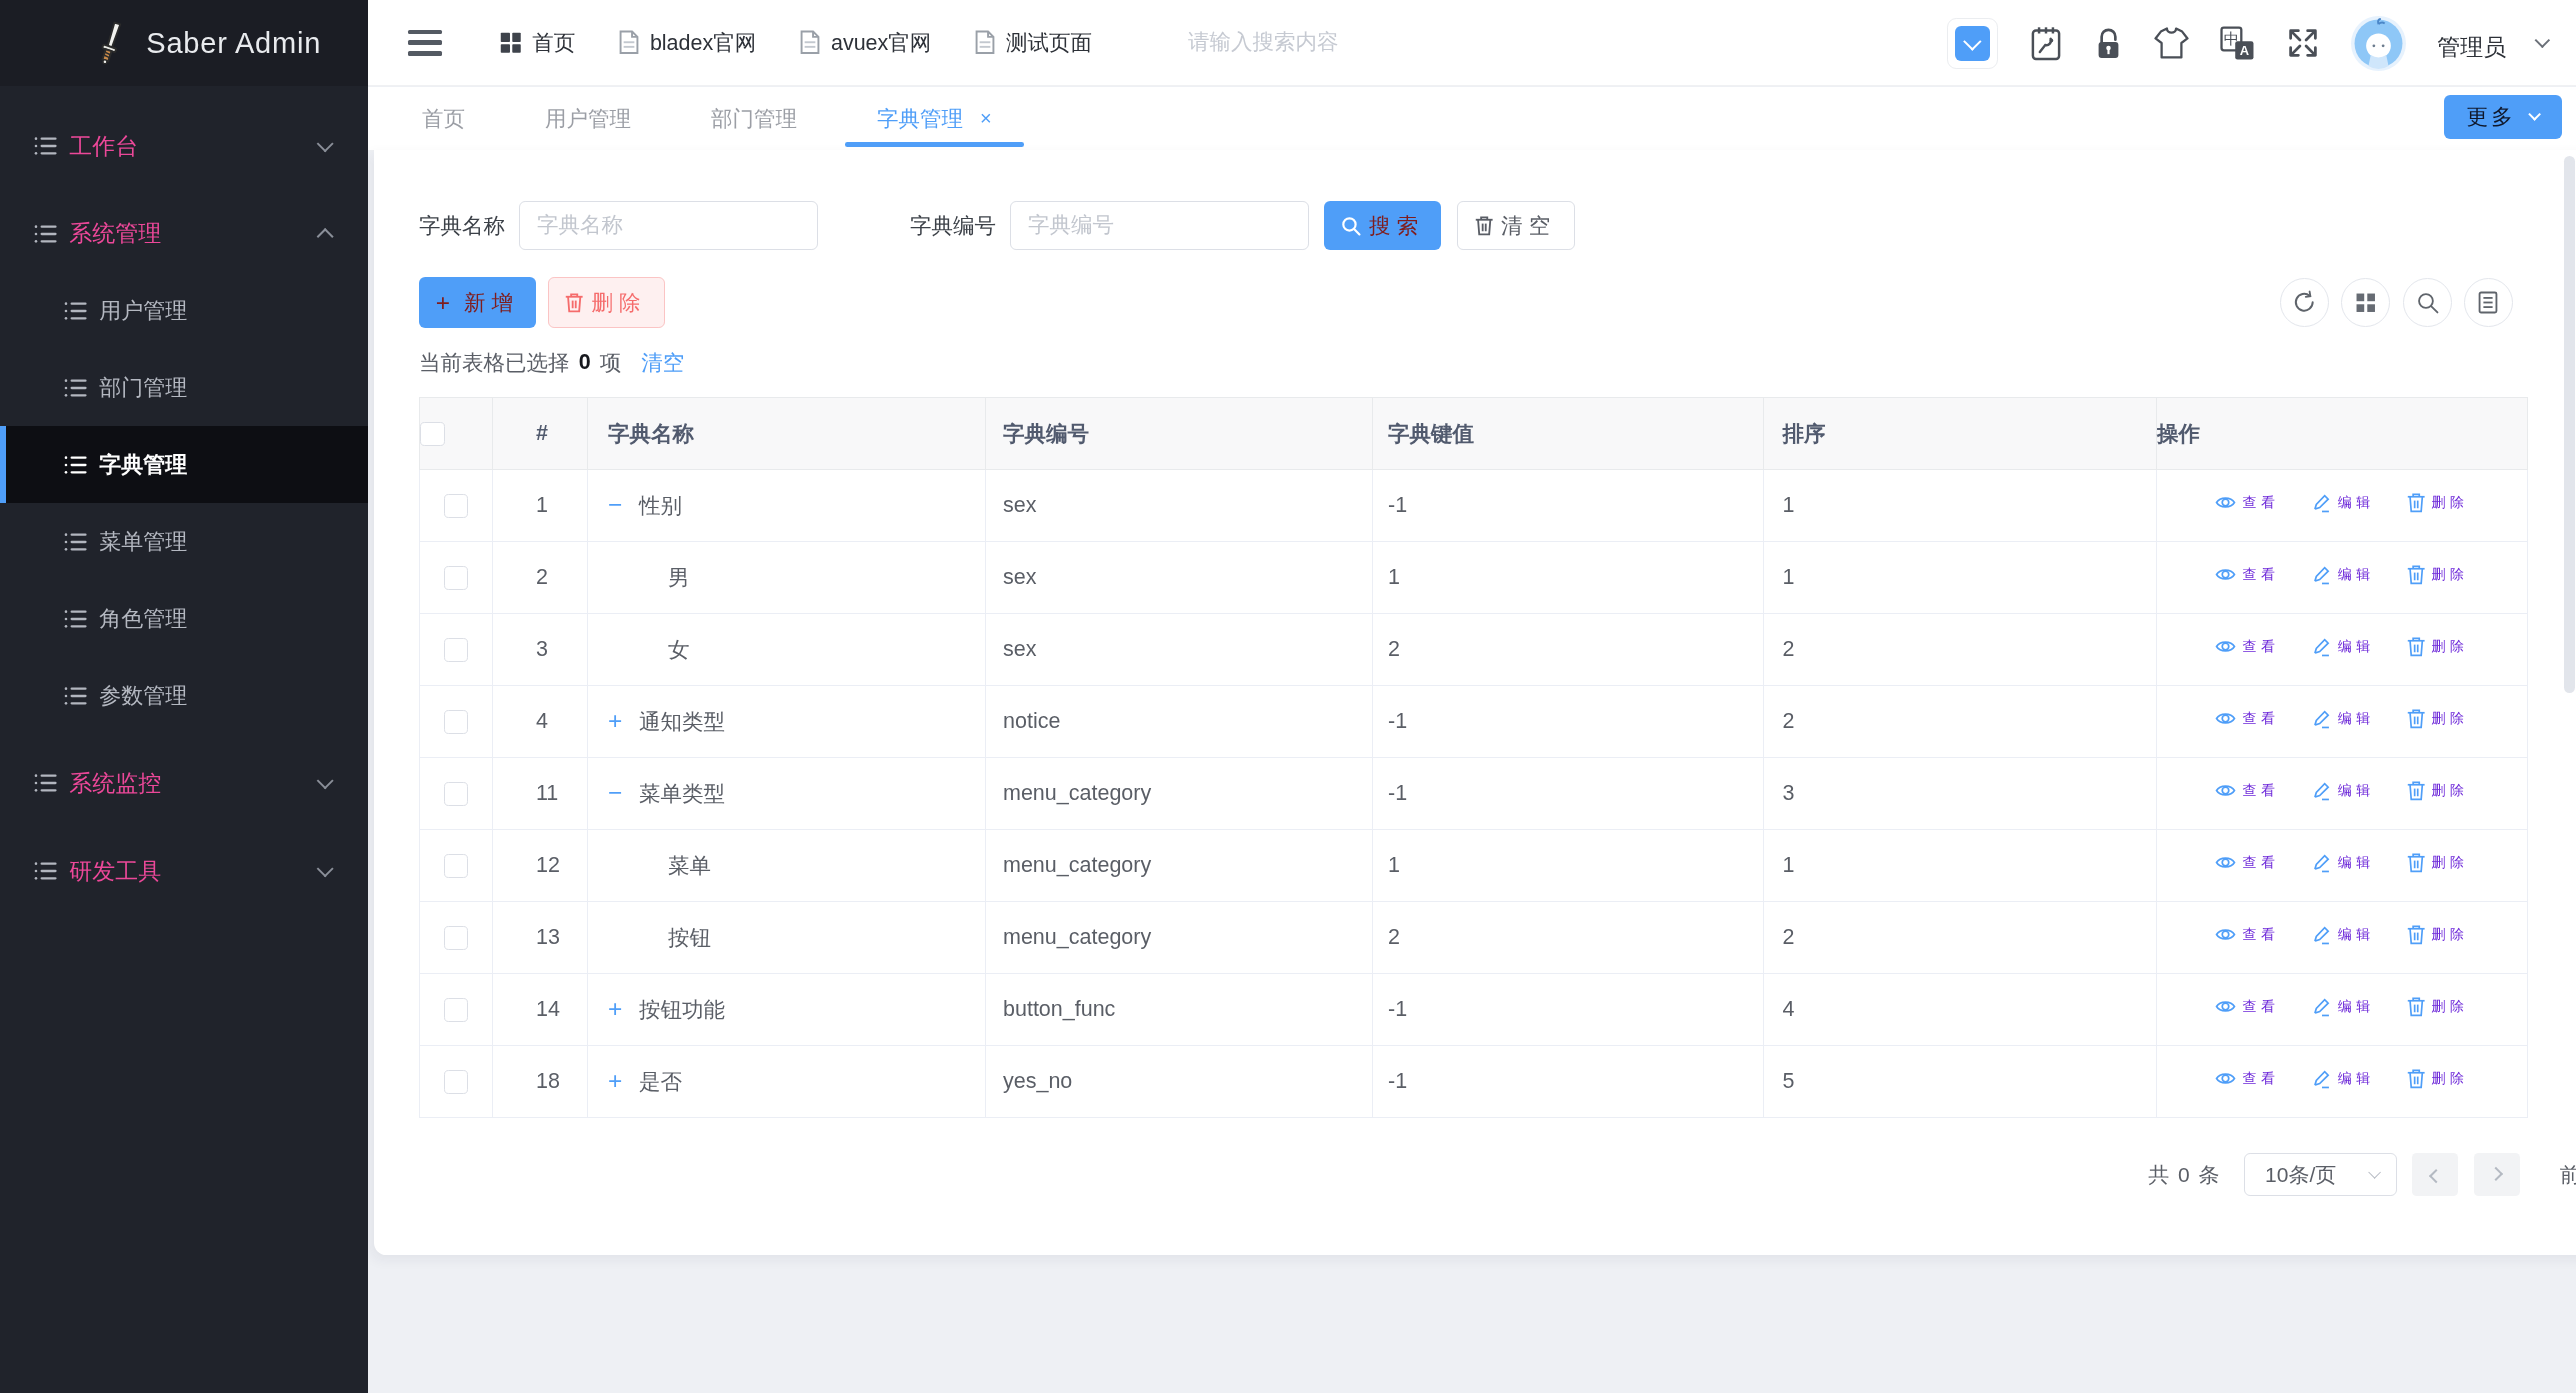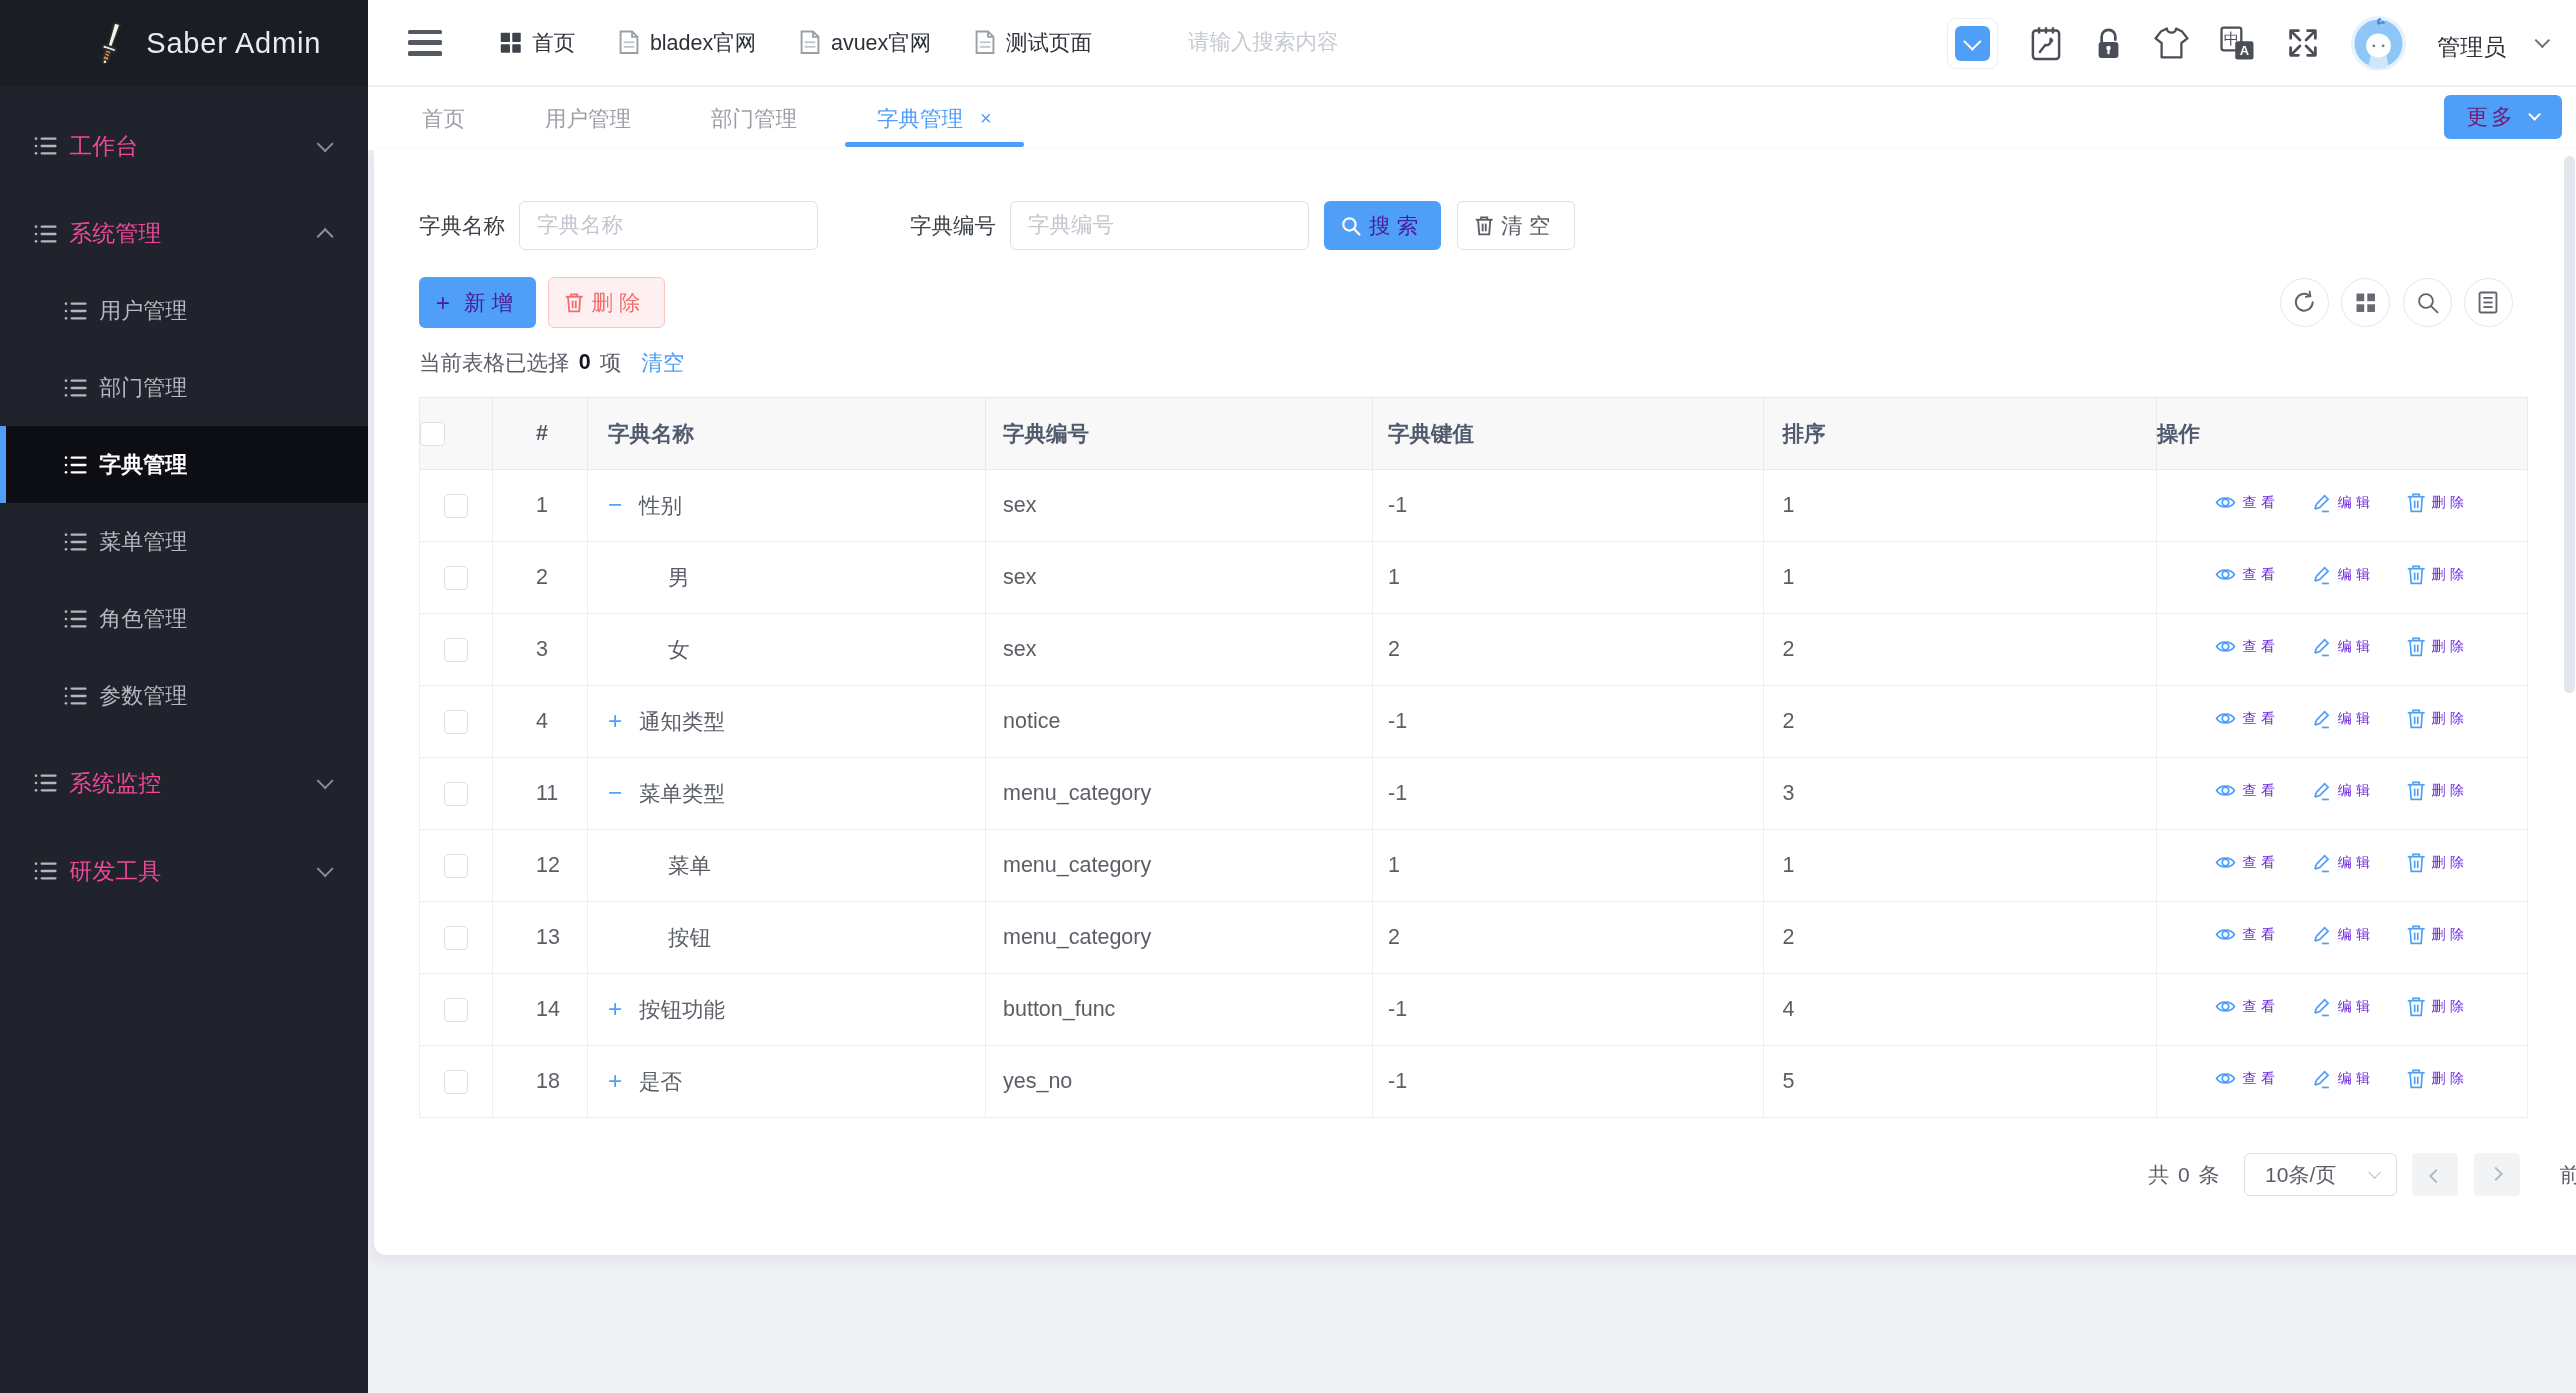--- a/index.html
+++ b/index.html
@@ -41,32 +41,32 @@
   .tb-icon { display:inline-flex; align-items:center; justify-content:center; cursor:pointer; color:#4a4f57; }
   .avatar-wrap { width:55px; height:55px; border-radius:50%; background:#e7f2fd; display:flex; align-items:center; justify-content:center; cursor:pointer; overflow:hidden; }
   .user-name { font-size:23px; color:#2d3138; cursor:pointer;margin-top:8px; }
   .user-caret { width:10.7px; height:10.7px; border-right:2.3px solid #6b7078; border-bottom:2.3px solid #6b7078; transform:rotate(45deg) translate(-2.3px,-2.3px); cursor:pointer; }
   
   .tabbar { position:absolute; left:368px; top:87px; width:2208px; height:64px; background:#fff; border-bottom:0.8px solid #eef0f3; display:flex; align-items:center; padding-left:14px; }
   .tab { position:relative; height:100%; display:flex; align-items:center; padding:0 40px; font-size:21.5px; color:#9b9ea5; cursor:pointer; }
   .tab.active { color:#4f9ef8; }
   .tab.active::after { content:""; position:absolute; left:7.7px; right:7.7px; bottom:3.1px; height:4.6px; background:#4f9ef8; border-radius:2.3px; }
   .tab .tab-close { margin-left:17px; font-size:20px; color:#4f9ef8; }
-  .more-btn { position:absolute; right:14px; top:7.7px; height:44px; padding:0 23px; background:#4f9ef8; color:#701a75; font-size:21.5px; border:none; border-radius:6.1px; display:flex; align-items:center; gap:14px; cursor:pointer; letter-spacing:3.1px; font-family:inherit; }
+  .more-btn { position:absolute; right:14px; top:7.7px; height:44px; padding:0 23px; background:#4f9ef8; color:#0f172a; font-size:21.5px; border:none; border-radius:6.1px; display:flex; align-items:center; gap:14px; cursor:pointer; letter-spacing:3.1px; font-family:inherit; }
   .more-btn .mb-caret { width:9.2px; height:9.2px; border-right:2.3px solid #fff; border-bottom:2.3px solid #fff; transform:rotate(45deg) translate(-1.5px,-1.5px); }
   
   .card { position:absolute; left:374px; top:150px; width:2386px; height:1105px; background:#fff; border-radius:0 0 0 12.3px; box-shadow:-3.1px 4.6px 12.3px rgba(30,40,60,.06); }
   
   .filter-row { position:absolute; left:45px; top:51px; height:49px; display:flex; align-items:center; }
   .f-label { font-size:21.5px; color:#3c4148; margin-right:14px; }
   .f-input { width:299px; height:49px; border:1.5px solid #dcdfe6; border-radius:6.1px; padding:0 17px; font-size:21.5px; color:#5a5e66; outline:none; font-family:inherit; }
   .f-input::placeholder { color:#c2c6ce; }
   .gap2 { width:92px; }
   .btn { display:inline-flex; align-items:center; justify-content:center; border-radius:6.1px; font-size:21.5px; cursor:pointer; border:1.5px solid transparent; font-family:inherit; }
-  .btn-primary { background:#4f9ef8; color:#4c1d95; }
+  .btn-primary { background:#4f9ef8; color:#7f1d1d; }
   .btn-plain { background:#fff; color:#5a5e66; border-color:#dcdfe6; }
   .btn-danger-plain { background:#fef0f0; color:#f56c6c; border-color:#fbc4c4; }
   .search-btn { width:117px; height:49px; margin-left:15.3px; letter-spacing:6.1px; }
   .clear-btn { width:118px; height:49px; margin-left:15.3px; letter-spacing:6.1px; }
   .btn .bicon { margin-right:7.7px; display:inline-flex; }
   
   .action-row { position:absolute; left:45px; top:127px; display:flex; }
   .add-btn { width:117px; height:51px; letter-spacing:6.1px; }
   .del-btn { width:117px; height:51px; margin-left:11.5px; letter-spacing:6.1px; }
   .plus-glyph { font-size:24.5px; margin-right:7.7px; font-weight:400; }

